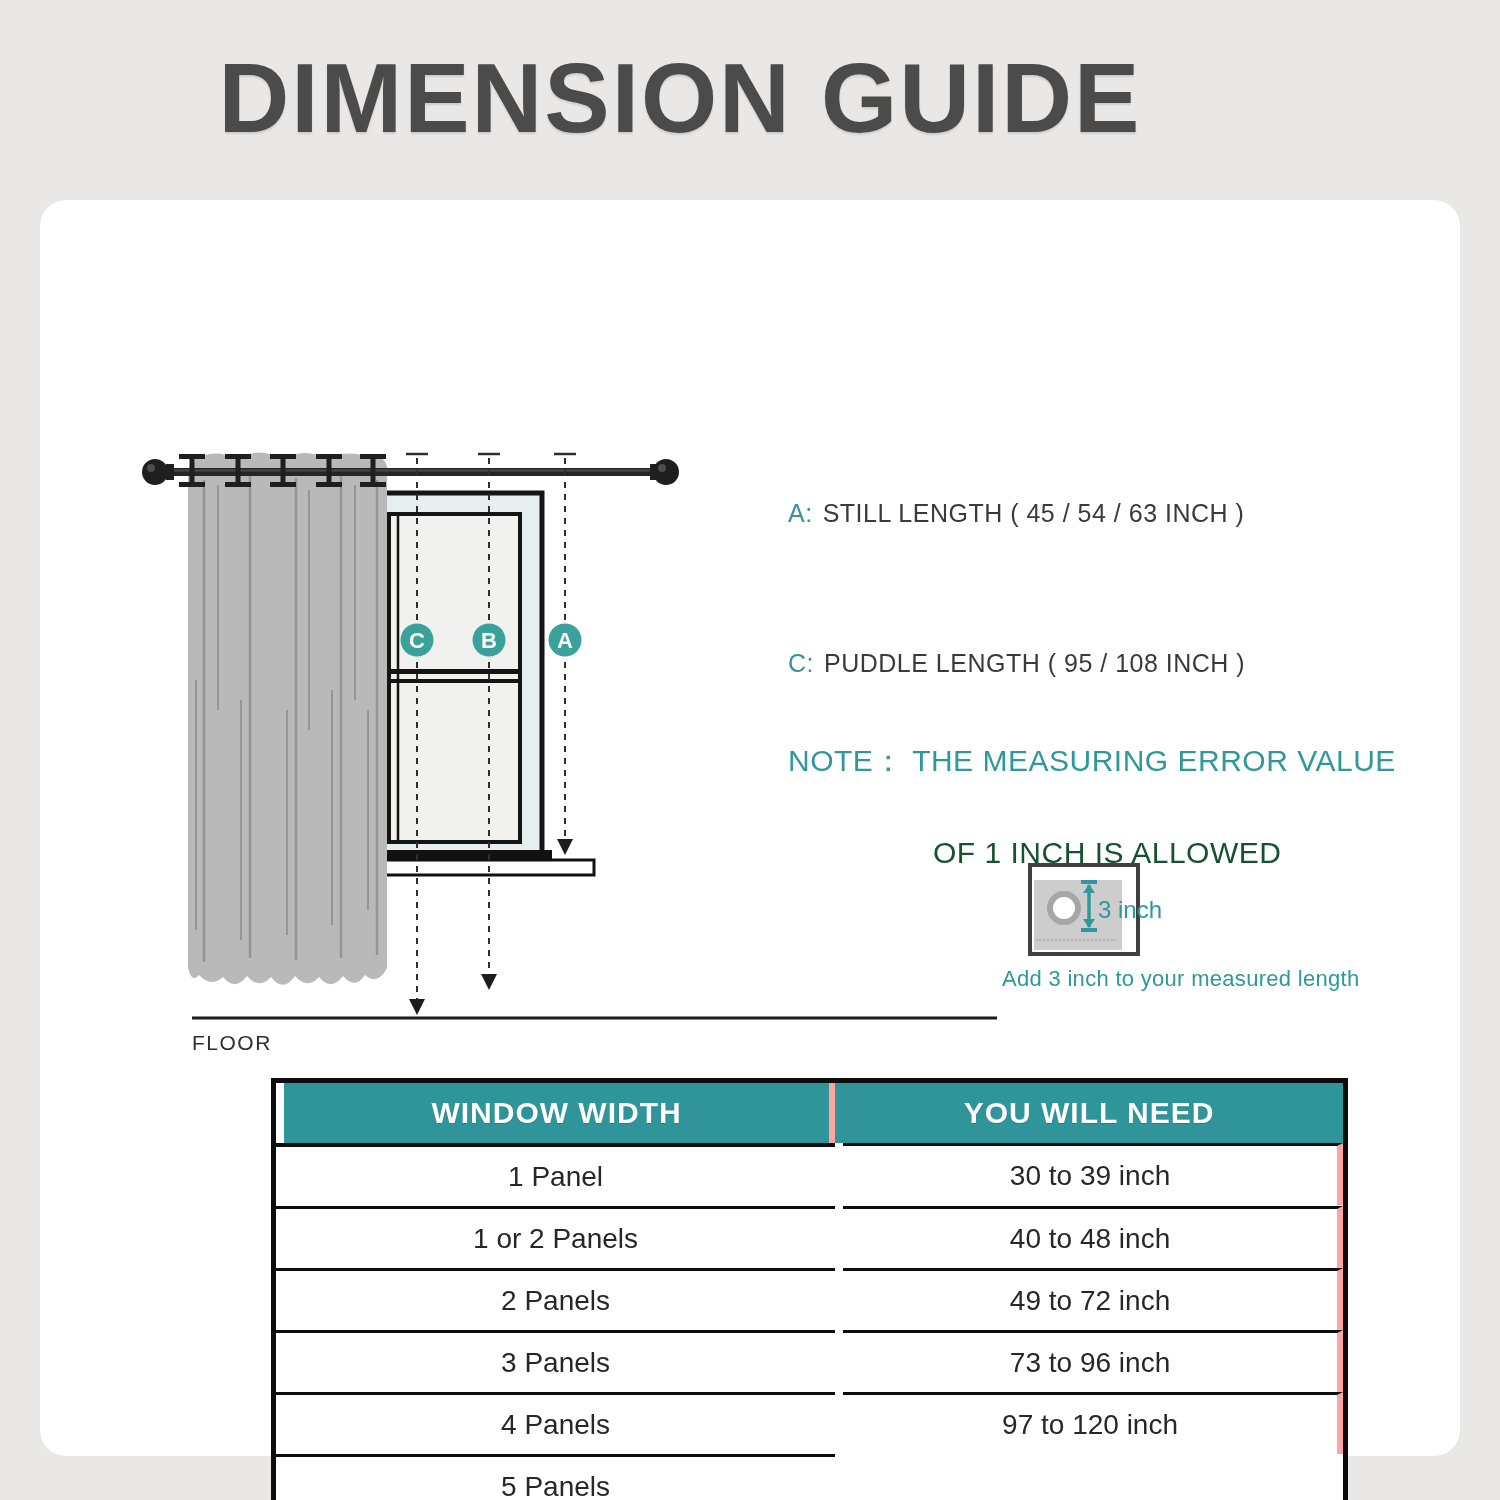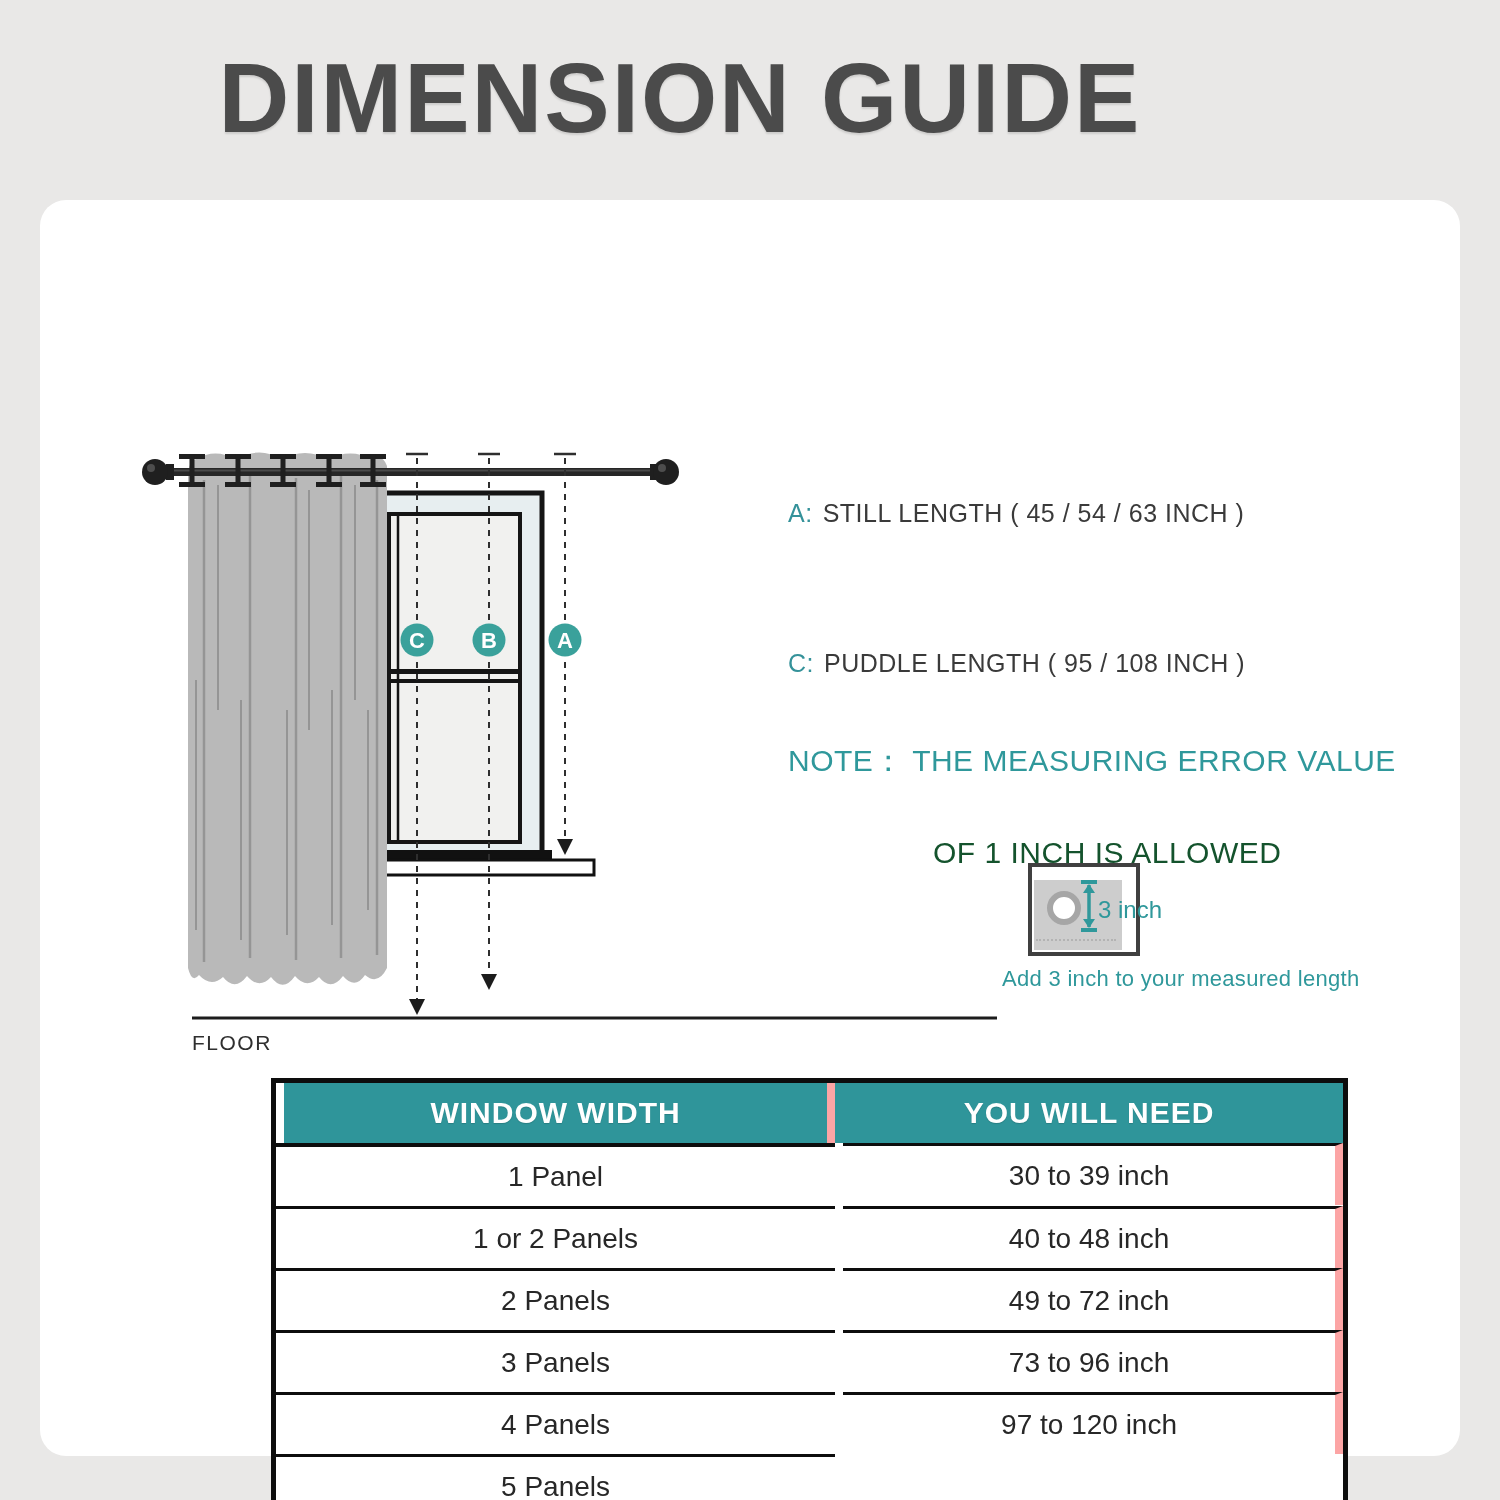--- a/index.html
+++ b/index.html
@@ -59,21 +59,21 @@
   
   .dim-table{
     position:absolute;left:231px;top:878px;width:1067px;
     border:5px solid #0d0d0d;background:#fff;
     display:grid;grid-template-columns:52.4% 47.6%;
   }
   .cell{
     display:flex;align-items:center;justify-content:center;
     height:59px;font-size:28px;color:#272727;border-top:3px solid #0d0d0d;
   }
-  .cell.col1{border-right:8px solid #fca5a5;margin-left:8px;}
+  .cell.col1{border-right:6px solid #fca5a5;margin-left:8px;}
   .cell.head{
     height:60px;background:#2f959a;color:#ffffff;font-weight:bold;font-size:30px;
     letter-spacing:1px;border-top:none;text-shadow:0 1px 1px rgba(0,0,0,0.15);
   }
   .cell.first-row{border-top:4px solid #0d0d0d;}
 </style>
 </head>
 <body>
 
 <div class="stage">

